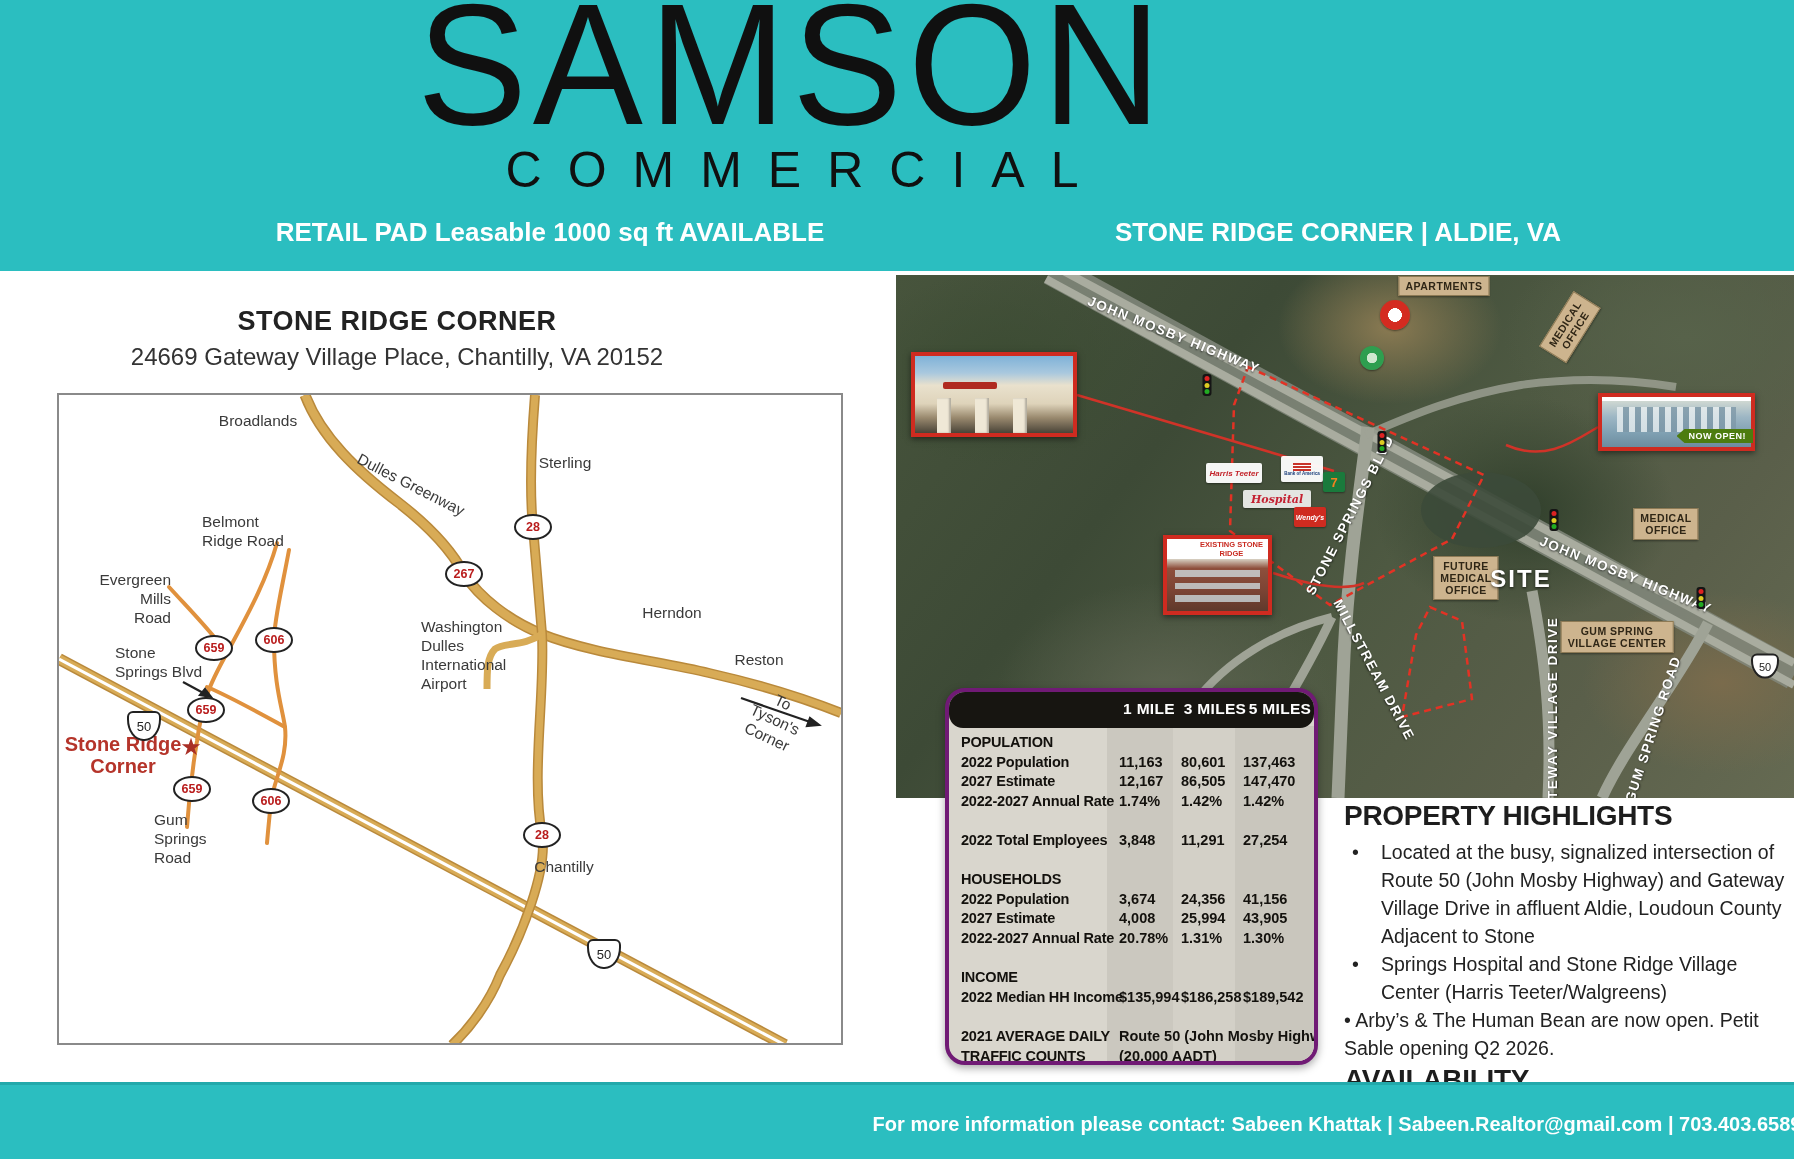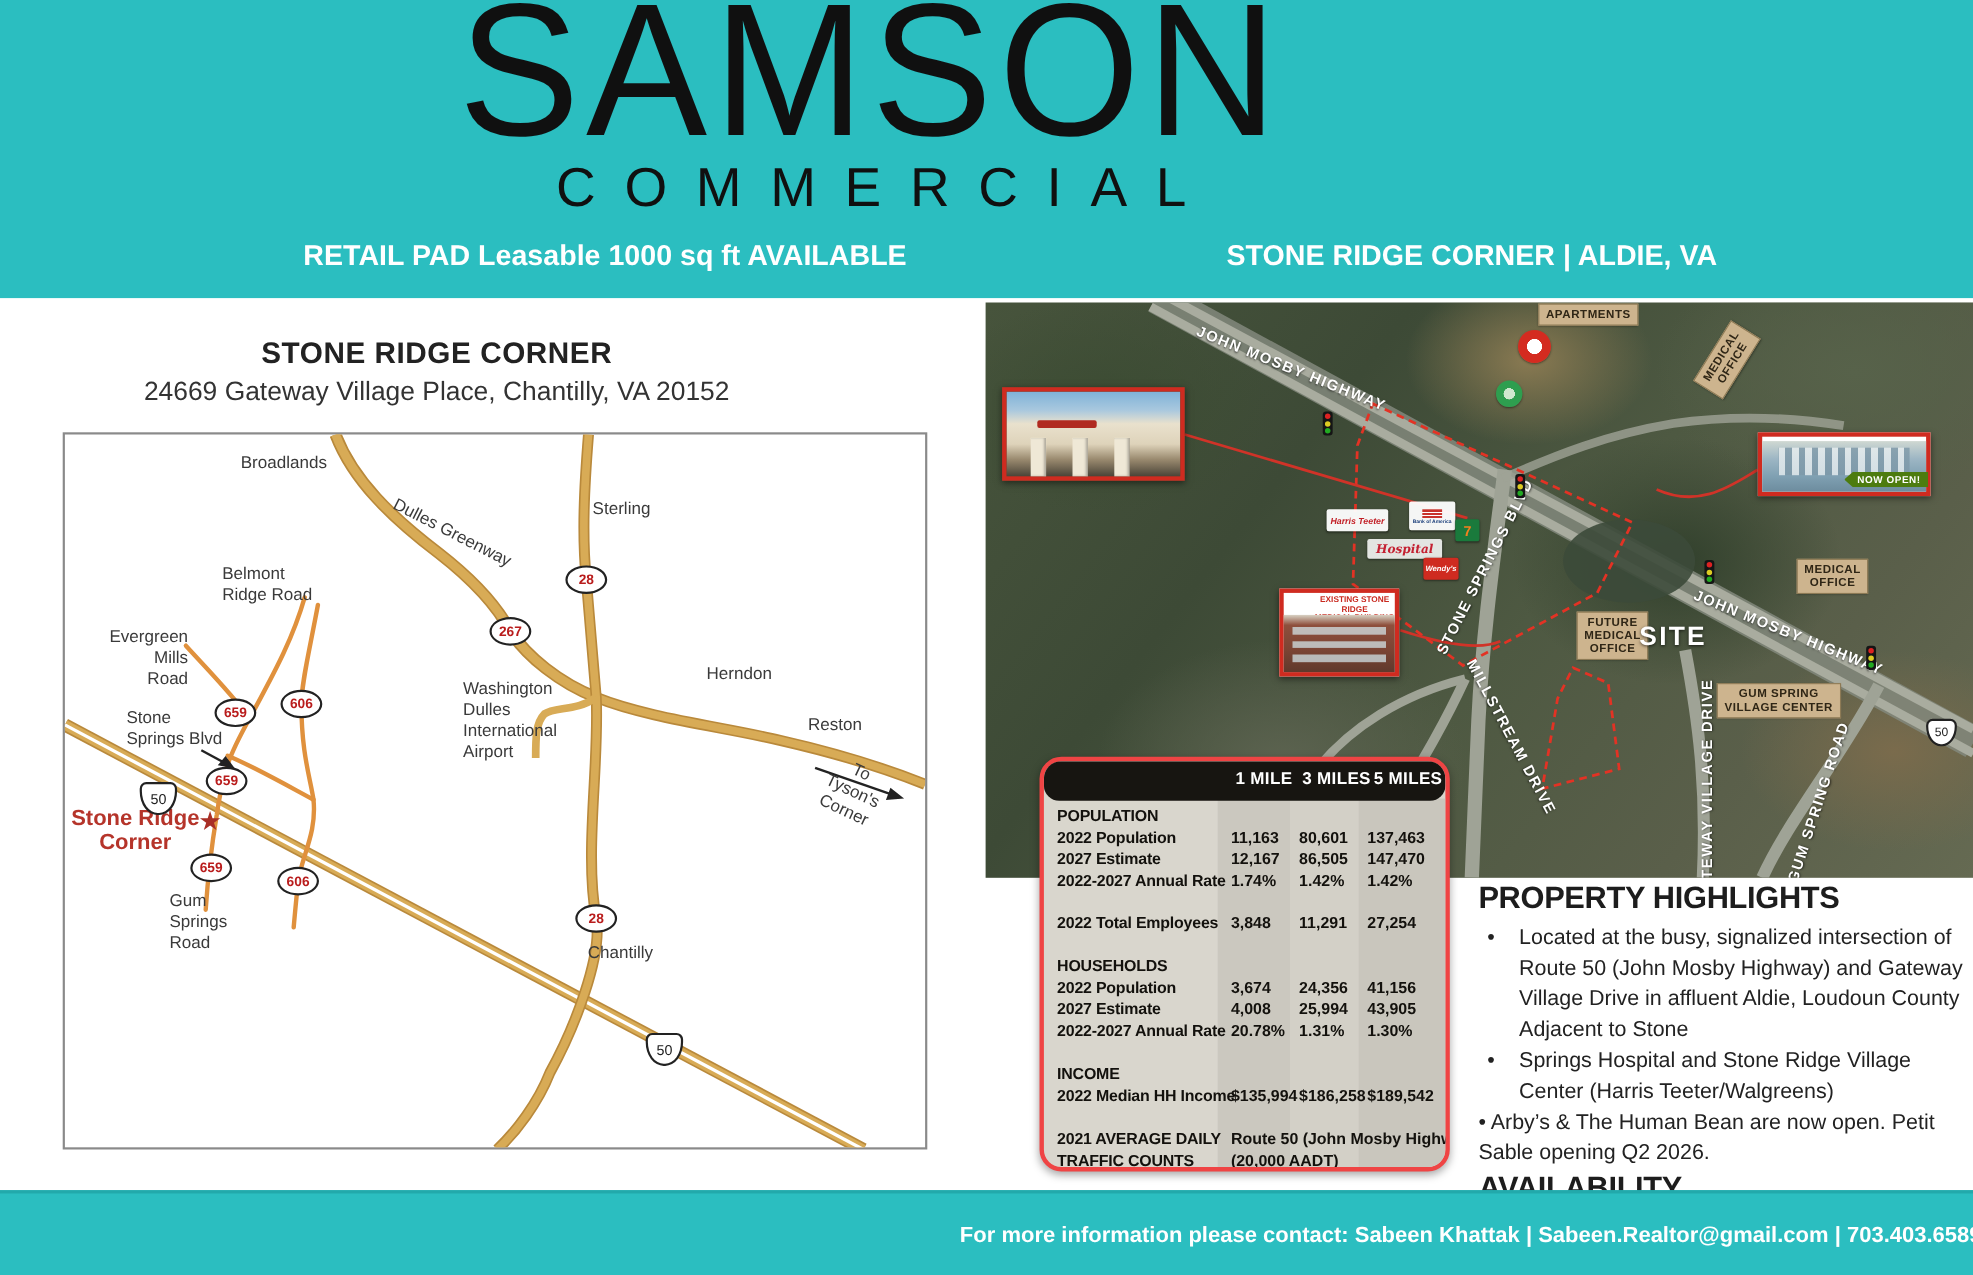--- a/index.html
+++ b/index.html
@@ -75,21 +75,21 @@
         box-shadow:0 1px 2px rgba(0,0,0,.4);}
   .traffic-light{position:absolute;width:9px;height:22px;background:#151515;border-radius:3px;
                  display:flex;flex-direction:column;align-items:center;justify-content:space-evenly;
                  transform:translate(-50%,-50%);}
   .traffic-light i{width:5px;height:5px;border-radius:50%;display:block;}
   .circle-logo{position:absolute;border-radius:50%;transform:translate(-50%,-50%);
                box-shadow:0 1px 2px rgba(0,0,0,.45);}
 
   
   .demo-panel{position:absolute;left:945px;top:688px;width:373px;height:377px;box-sizing:border-box;
-              background:#d9d6cd;border:4px solid #ef4444;border-radius:20px;overflow:hidden;
+              background:#d9d6cd;border:4px solid #701a75;border-radius:20px;overflow:hidden;
               box-shadow:0 3px 8px rgba(0,0,0,.35);text-decoration:underline;}
   .demo-stripe{position:absolute;top:34px;bottom:0;}
   .demo-head{position:relative;height:36px;background:#171511;border-radius:0 0 14px 14px;}
   .demo-head span{position:absolute;top:8px;transform:translateX(-50%);color:#fff;
                   font-weight:bold;font-size:15.5px;letter-spacing:.3px;white-space:nowrap;}
   .demo-body{position:relative;padding-top:6px;}
   .drow{position:relative;height:19.6px;font-size:14.5px;color:#13110d;}
   .drow .lbl{position:absolute;left:12px;font-weight:bold;white-space:nowrap;letter-spacing:-.2px;}
   .drow .v1{position:absolute;left:170px;font-weight:bold;}
   .drow .v2{position:absolute;left:232px;font-weight:bold;}

